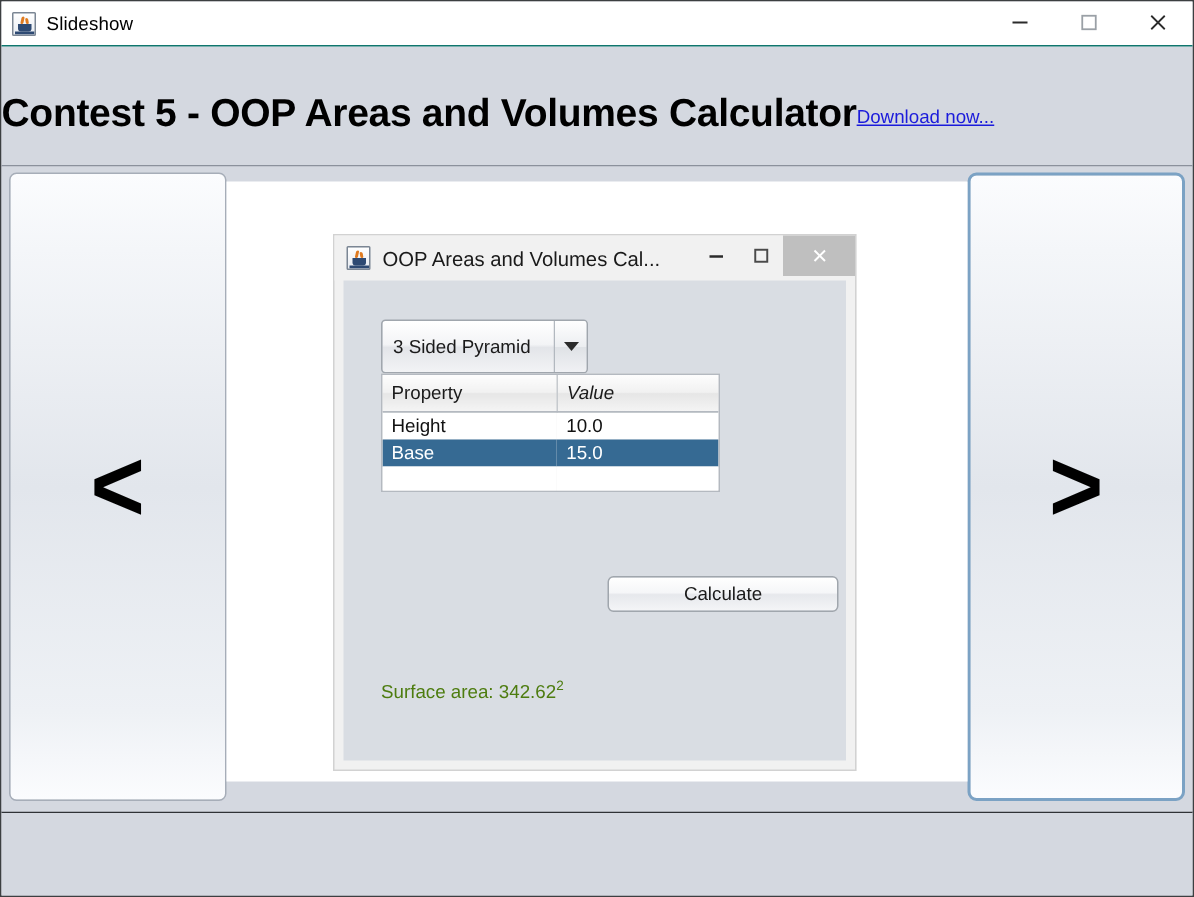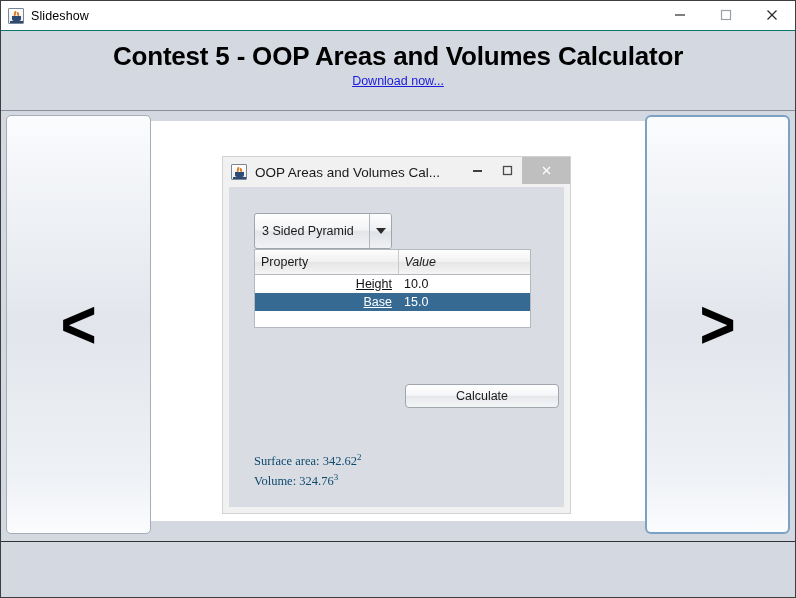--- a/index.html
+++ b/index.html
@@ -103,21 +103,21 @@
   }
   .win-btn svg { display: block; }
 
   
   .header-band {
     height: 80px;
     min-height: 80px;
     background: #d4d8e0;
     border-bottom: 1px solid #8b919c;
     display: flex;
-    flex-direction: column;
+    flex-direction: row;
     align-items: center;
     justify-content: flex-start;
     padding-top: 11px;
     box-sizing: border-box;
   }
   .header-title {
     font-size: 26px;
     font-weight: bold;
     color: #000000;
     line-height: 1.12;
@@ -265,21 +265,21 @@
     width: 0; height: 0;
     border-left: 5px solid transparent;
     border-right: 5px solid transparent;
     border-top: 6px solid #2b2b2b;
   }
 
   
   .jtable {
     position: absolute;
     left: 25px; top: 62px;
-    width: 277px;
+    width: 226px;
     height: 79px;
     border: 1px solid #b4b9c0;
     box-sizing: border-box;
     background: #efefef;
     overflow: hidden;
   }
   .jtable table {
     border-collapse: collapse;
     width: 100%;
     table-layout: fixed;
@@ -296,21 +296,21 @@
     border-right: 1px solid #c6cace;
   }
   .jtable th:last-child { border-right: none; font-style: italic; }
   .jtable td {
     font-size: 12.5px;
     color: #111111;
     height: 18px;
     padding: 0 6px;
     background: #ffffff;
   }
-  .jtable td.prop { text-align: right; text-decoration: underline; }
+  .jtable td.prop { text-align: left; }
   .jtable td.val { text-align: left; padding-right: 30px; }
   .jtable tr.selected td {
     background: #366a93;
     color: #ffffff;
   }
   .jtable tr.empty td { background: #ffffff; }
 
   
   .calc-btn {
     position: absolute;
@@ -325,23 +325,22 @@
     font-family: "Liberation Sans", sans-serif;
     cursor: pointer;
     box-sizing: border-box;
   }
 
   
   .results {
     position: absolute;
     left: 25px; top: 264px;
     font-size: 12.5px;
-    color: #0c4a6e;
+    color: #4d7c0f;
     line-height: 1.42;
-    font-family: Liberation Serif, serif;
   }
   .results sup { font-size: 9px; vertical-align: super; }
 
   
   .bottom-panel {
     height: 56px;
     min-height: 56px;
     background: #d4d8e0;
     border-top: 1px solid #2f3236;
     box-sizing: border-box;
@@ -461,21 +460,20 @@
                 </tr>
               </tbody>
             </table>
 
           </div>
 
           <button class="calc-btn">Calculate</button>
 
           <div class="results">
             <div><span>Surface area: 342.62</span><sup>2</sup></div>
-            <div><span>Volume: 324.76</span><sup>3</sup></div>
           </div>
 
         </div>
       </div>
 
     </div>
 
     <div class="nav-btn right">
       <span class="nav-glyph">&gt;</span>
     </div>

